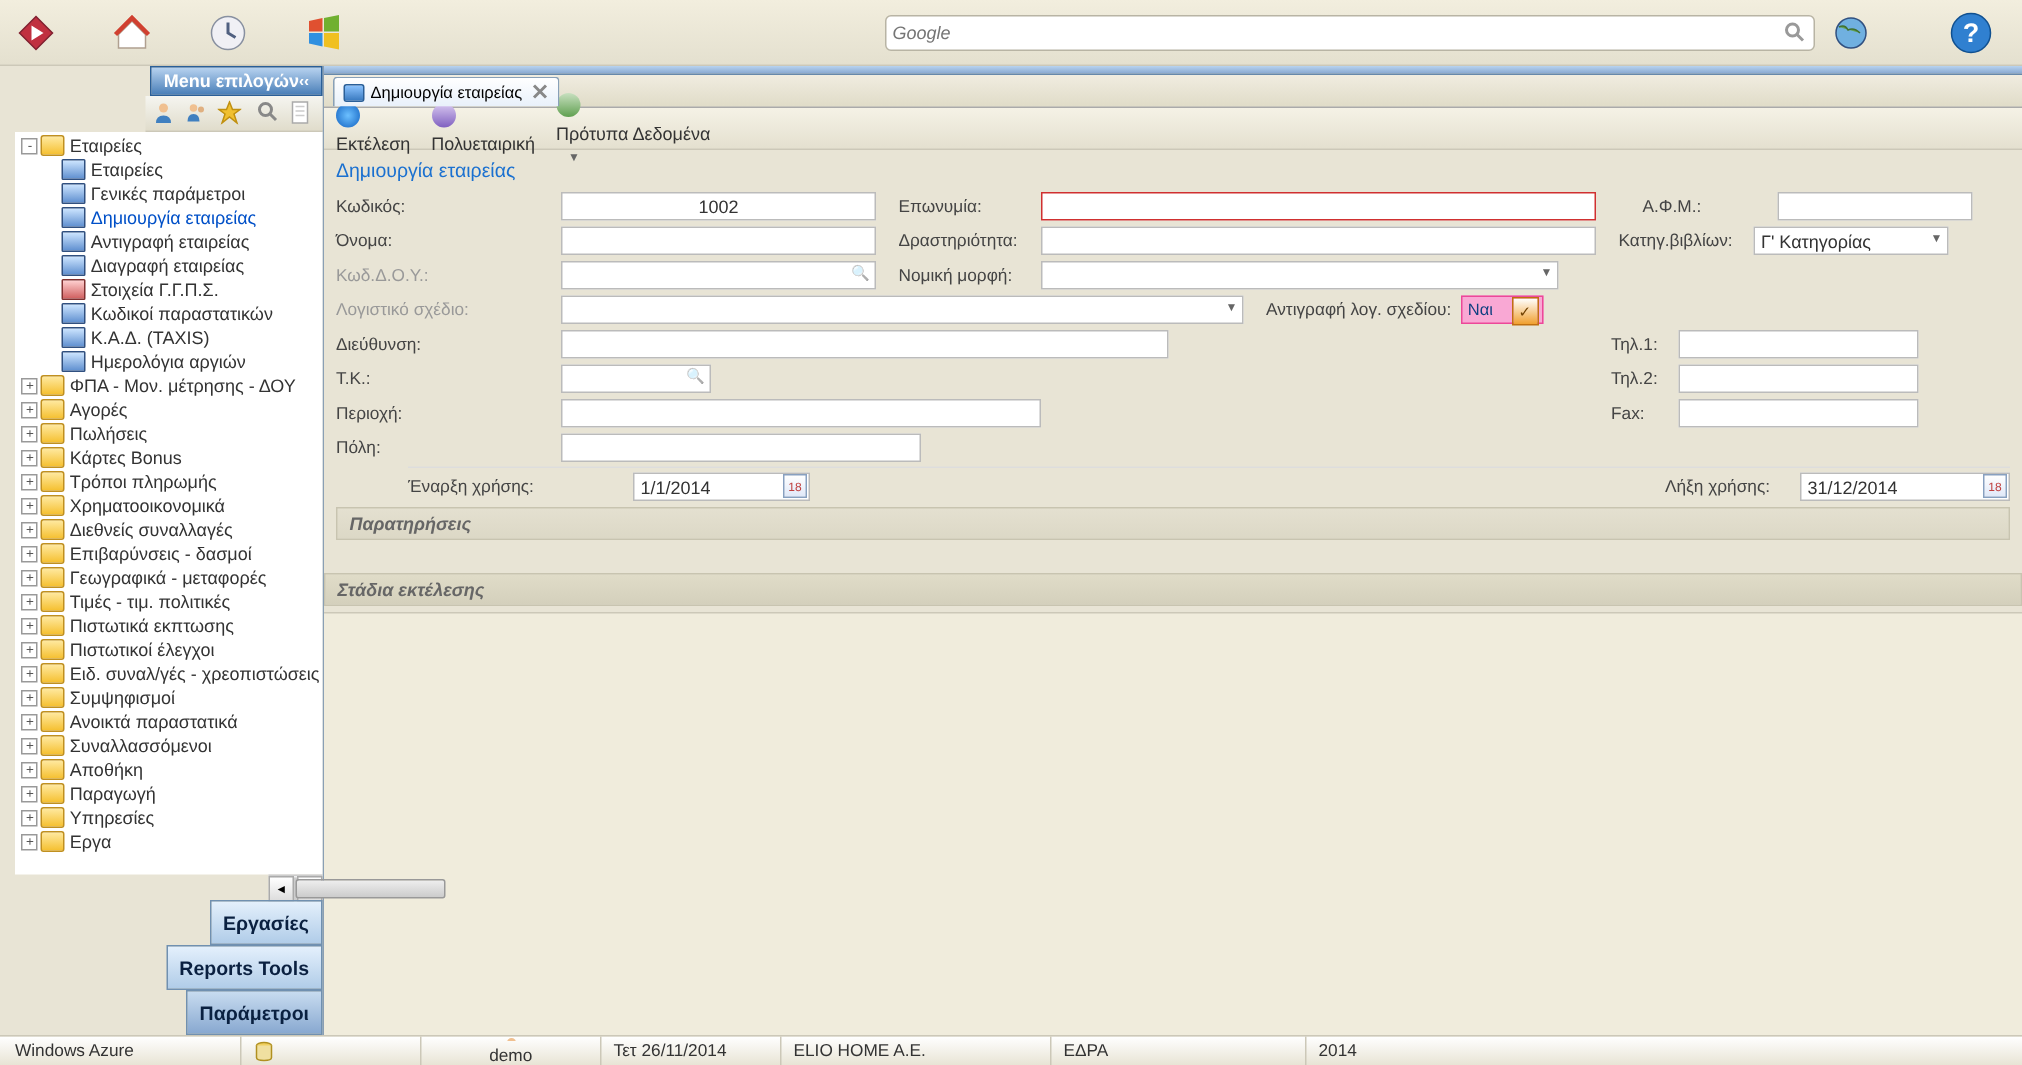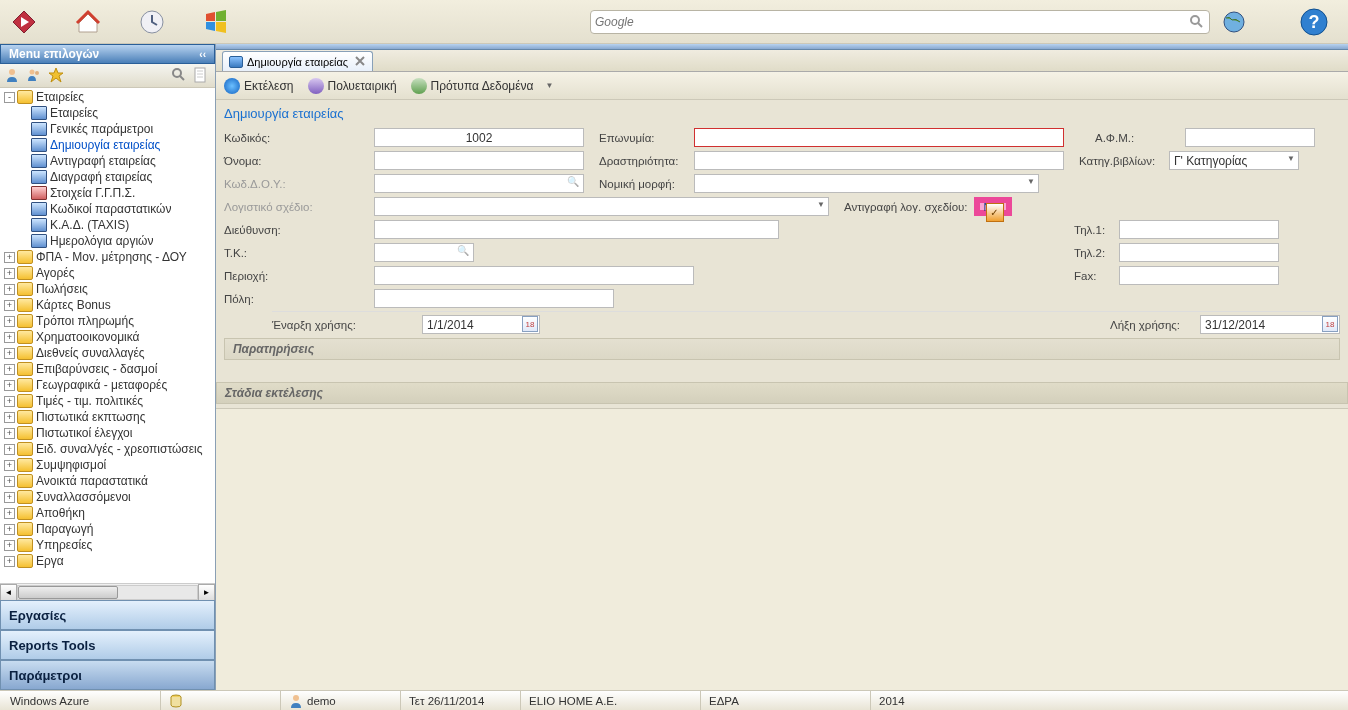--- a/index.html
+++ b/index.html
@@ -11,21 +11,21 @@
 .search-box { position: absolute; left: 590px; width: 620px; height: 24px; background: #fff; border: 1px solid #b8b4a4; border-radius: 4px; display: flex; align-items: center; padding: 0 4px; }
 .search-box input { flex: 1; border: none; outline: none; font-style: italic; color: #aaa; font-size: 12px; }
 .search-box .mag { width: 16px; height: 16px; color: #999; }
 .globe-btn { position: absolute; left: 1218px; cursor: pointer; }
 .help-btn { position: absolute; left: 1298px; cursor: pointer; }
 
 
 .main-layout { display: flex; height: calc(100% - 44px - 20px); }
 
 
-.sidebar { width: 236px; background: #e8e4d5; border-right: 1px solid #8a9fb4; display: flex; flex-direction: column; }
+.sidebar { width: 236px; background: #e8e4d5; border-right: 1px solid #8a9fb4; display: flex; flex-direction: column; align-items: flex-end; }
 .sidebar-header { height: 20px; background: linear-gradient(#b8d3f0, #4a7fb8); color: #fff; font-weight: bold; padding: 2px 8px; display: flex; align-items: center; justify-content: space-between; border: 1px solid #2a5f98; font-size: 12px; }
 .sidebar-tools { height: 24px; background: linear-gradient(#f5f5f0, #e0dccb); display: flex; align-items: center; padding: 0 4px; gap: 4px; border-bottom: 1px solid #ccc8b8; }
 .sidebar-tools .tool { width: 18px; height: 18px; cursor: pointer; }
 .sidebar-tools .spacer { flex: 1; }
 .tree { flex: 1; background: #fff; overflow: auto; padding: 1px 0; }
 .tree-item { display: flex; align-items: center; padding: 1px 2px; cursor: pointer; white-space: nowrap; color: #333; }
 .tree-item.selected { color: #0050c8; }
 .tree-item .pm { width: 11px; height: 11px; margin-right: 2px; display: inline-flex; align-items: center; justify-content: center; font-size: 9px; border: 1px solid #999; background: #fff; color: #555; }
 .tree-item .pm.blank { border: none; background: none; }
 .tree-item .icon { width: 16px; height: 14px; margin-right: 3px; display: inline-block; }
@@ -45,42 +45,42 @@
 
 
 .content { flex: 1; display: flex; flex-direction: column; background: #e8e4d5; }
 .content-band { height: 6px; background: linear-gradient(#b8d3f0, #88a8d0); border-bottom: 1px solid #6688aa; }
 .tab-bar { height: 22px; background: linear-gradient(#f0ece0, #e0dcc8); display: flex; align-items: flex-end; padding-left: 6px; border-bottom: 1px solid #aaa; }
 .tab { height: 20px; background: linear-gradient(#fff, #e8f0fa); border: 1px solid #88a0b8; border-bottom: none; border-radius: 3px 3px 0 0; padding: 0 24px 0 6px; display: flex; align-items: center; gap: 4px; font-size: 11px; position: relative; }
 .tab .tab-icon { width: 14px; height: 12px; background: linear-gradient(#8bc3ff,#3a7ac0); border: 1px solid #2a5f98; border-radius: 2px; }
 .tab .close { position: absolute; right: 4px; width: 14px; height: 14px; color: #666; cursor: pointer; }
 
 .action-bar { height: 28px; background: linear-gradient(#f5f2e6, #e4e0cf); border-bottom: 1px solid #ccc8b8; display: flex; align-items: center; padding: 0 8px; gap: 14px; }
-.action { display: flex; align-items: center; gap: 4px; cursor: pointer; color: #333; }
+.action { display: flex; gap: 4px; cursor: pointer; color: #333; flex-direction: column; }
 .action .aicon { width: 16px; height: 16px; border-radius: 8px; }
 .play-i { background: radial-gradient(circle, #6cc0ff, #1060c0); }
 .multi-i { background: linear-gradient(#d8c8f0, #8060c0); border-radius: 2px; }
 .tpl-i { background: linear-gradient(#c8e0c0, #60a050); border-radius: 2px; }
 
 .form-area { padding: 6px 8px; }
 .form-title { color: #1a70d0; font-size: 13px; margin-bottom: 6px; }
 
 .form-row { display: flex; align-items: center; margin-bottom: 2px; min-height: 21px; }
 .fl { color: #444; font-size: 11.5px; }
 .fl.dim { color: #999; }
 .fi { height: 19px; border: 1px solid #bbb; background: #fff; padding: 0 4px; font-size: 12px; color: #333; }
 .fi.req { border: 1px solid #d03030; }
 .dd { position: relative; }
 .dd::after { content: "▼"; position: absolute; right: 4px; top: 3px; font-size: 8px; color: #666; }
 .lookup { position: relative; }
 .lookup::after { content: "🔍"; position: absolute; right: 4px; top: 2px; font-size: 10px; opacity: 0.5; }
 .dateinp { position: relative; }
 .dateinp .cal { position: absolute; right: 2px; top: 1px; width: 16px; height: 16px; background: linear-gradient(#fff, #e0e8f8); border: 1px solid #88a0c0; font-size: 8px; display: flex; align-items: center; justify-content: center; color: #c04040; cursor: pointer; }
 
-.chk { width: 38px; height: 19px; border: 6px solid #ec4899; background: #f9a8d4; display: flex; align-items: center; padding: 0 4px; position: relative; color: #104080; font-size: 11px; }
+.chk { width: 55px; height: 19px; border: 1px solid #ec4899; background: #f9a8d4; display: flex; align-items: center; padding: 0 4px; position: relative; color: #104080; font-size: 11px; }
 .chk::after { content: "✓"; position: absolute; right: 2px; top: 0; width: 16px; height: 17px; background: linear-gradient(#fff,#f0a030); border: 1px solid #c07010; color: #704000; display: flex; align-items: center; justify-content: center; font-size: 10px; }
 
 .section-hdr { background: linear-gradient(#e4e0d0,#dcd8c6); border: 1px solid #c8c4b0; color: #666; font-style: italic; font-weight: bold; padding: 3px 8px; margin-top: 4px; font-size: 12px; }
 
 .exec-area { flex: 1; background: #f0ecdc; border-top: 1px solid #ccc8b8; margin-top: 4px; }
 
 
 .status-bar { height: 20px; background: linear-gradient(#fff, #e8e4d5); border-top: 1px solid #ccc8b8; display: flex; align-items: center; font-size: 11.5px; color: #333; }
 .status-cell { border-left: 1px solid #ccc8b8; padding: 0 8px; display: flex; align-items: center; gap: 4px; height: 100%; }
 .status-cell:first-child { border-left: none; text-align: center; }
@@ -442,21 +442,21 @@
 <div class="status-bar">
   <div class="status-cell" style="width:160px;padding-left:10px;">
       <span>Windows Azure</span>
     </div>
   <div class="status-cell" style="width:120px;">
     <svg width="14" height="14">
         <ellipse cx="7" cy="3" rx="5" ry="2" fill="#f0d060" stroke="#b09020"></ellipse>
         <path d="M2 3 L2 11 Q2 13 7 13 Q12 13 12 11 L12 3" fill="#f0e0a0" stroke="#b09020"></path>
       </svg>
   </div>
-  <div class="status-cell" style="width:120px;">
+  <div class="status-cell" style="width:120px;flex-direction:column;">
     <svg width="14" height="14">
         <circle cx="7" cy="4" r="3" fill="#f0c090"></circle>
         <path d="M2 14 Q2 9 7 9 Q12 9 12 14" fill="#4080c0"></path>
       </svg>
     <span>demo</span>
   </div>
   <div class="status-cell" style="width:120px;">
       <span>Τετ 26/11/2014</span>
     </div>
   <div class="status-cell" style="width:180px;">

